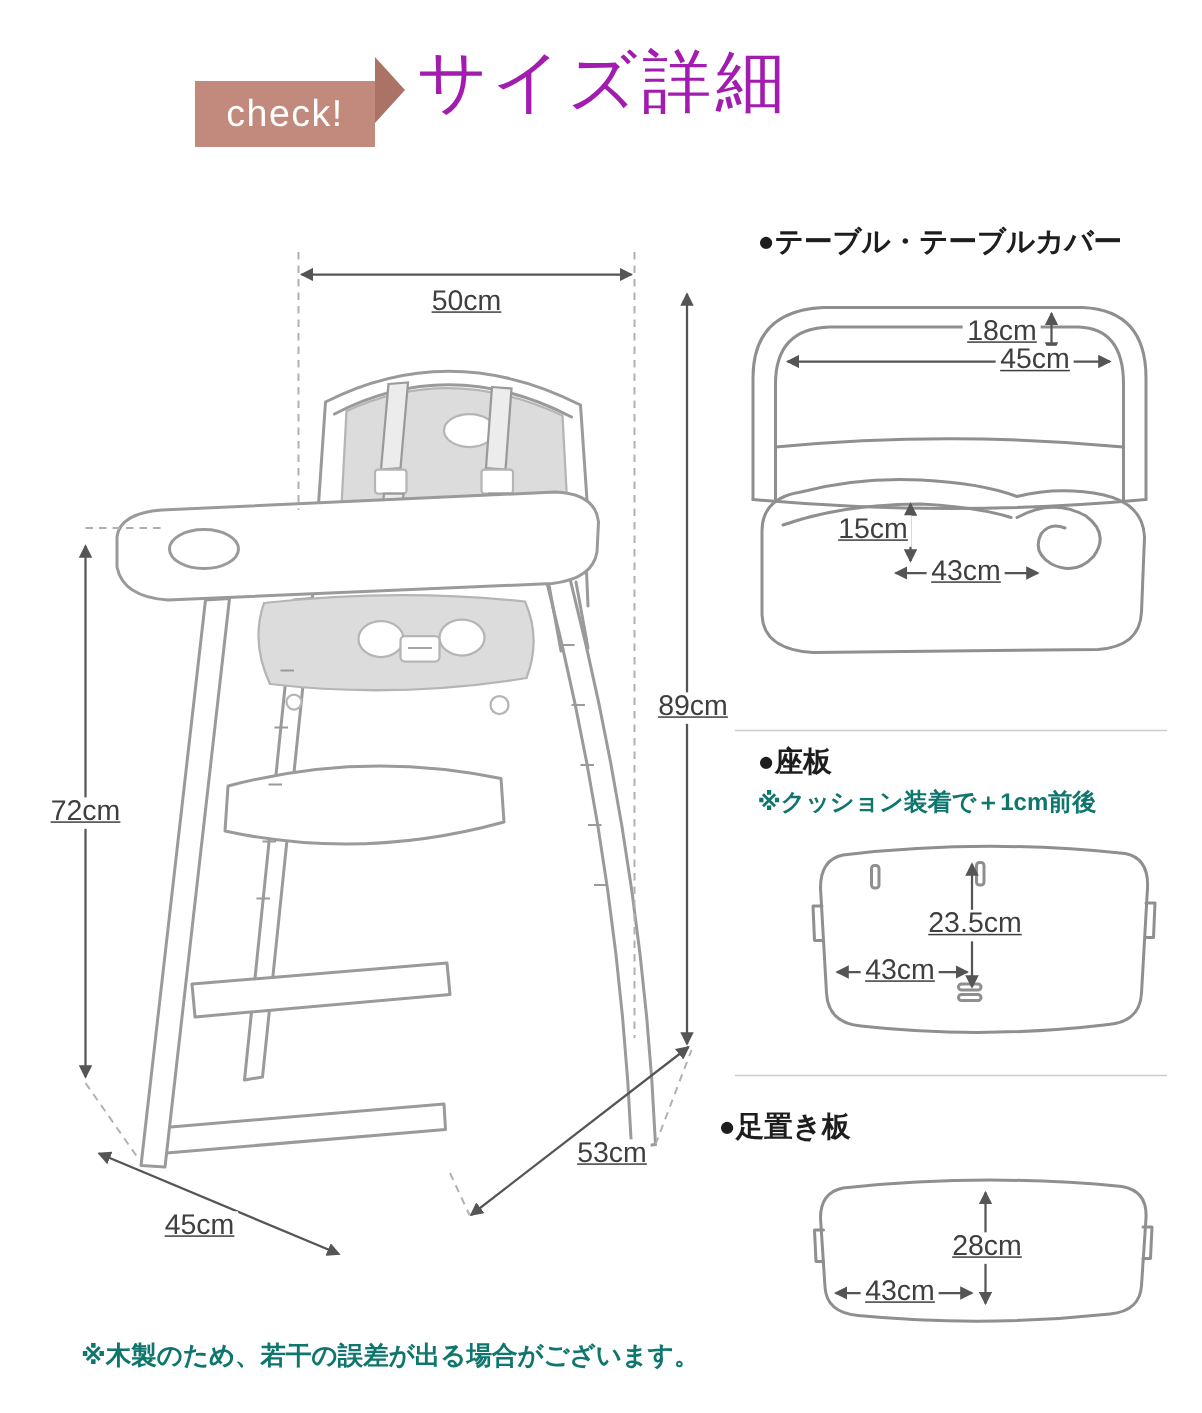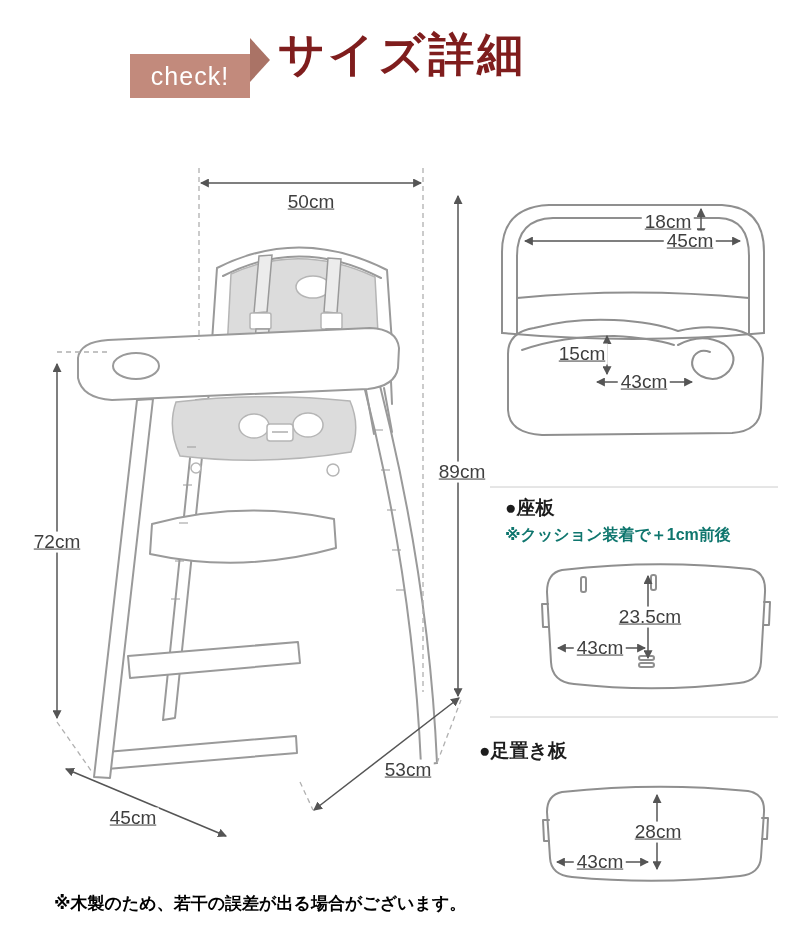--- a/index.html
+++ b/index.html
@@ -14,31 +14,31 @@
     background:#c28a7c;color:#fff;display:flex;align-items:center;justify-content:center;
     font-size:25px;letter-spacing:1px;
   }
   .badge-arrow{
     position:absolute;left:250px;top:38px;width:0;height:0;
     border-top:22px solid transparent;border-bottom:22px solid transparent;
     border-left:20px solid #aa7366;
   }
   .title{
     position:absolute;left:278px;top:24px;margin:0;
-    font-size:46px;font-weight:bold;color:#7f1d1d;letter-spacing:3px;white-space:nowrap;
+    font-size:46px;font-weight:normal;color:#a21caf;letter-spacing:3px;white-space:nowrap;
   }
   
   .dim{
     position:absolute;transform:translate(-50%,-50%);
     background:#fff;padding:0 3px;font-size:19px;color:#3f3f3f;white-space:nowrap;line-height:1.1;text-decoration:underline;
   }
   
   .sec-title{position:absolute;font-size:19px;font-weight:bold;color:#1d1d1d;white-space:nowrap;}
   .sec-note{position:absolute;font-size:16px;font-weight:bold;color:#0f766e;white-space:nowrap;}
-  .footer-note{position:absolute;left:54px;top:892px;font-size:17px;font-weight:bold;color:#000000;white-space:nowrap;}
+  .footer-note{position:absolute;left:54px;top:892px;font-size:17px;font-weight:bold;color:#0f766e;white-space:nowrap;}
   
   .c{stroke:#9a9a9a;stroke-width:2;fill:none;stroke-linecap:round;stroke-linejoin:round;}
   .cf{stroke:#9a9a9a;stroke-width:2;fill:#fff;stroke-linecap:round;stroke-linejoin:round;}
   .cush{fill:#dcdcdc;stroke:#b5b5b5;stroke-width:1.5;}
   .hole{fill:#fff;stroke:#b5b5b5;stroke-width:1.5;}
   .strap{fill:#ececec;stroke:#9a9a9a;stroke-width:1.5;}
   .t{stroke:#9a9a9a;stroke-width:1.2;fill:none;}
   .r{stroke:#8f8f8f;stroke-width:2;fill:none;stroke-linecap:round;stroke-linejoin:round;}
   .arrow{stroke:#555;stroke-width:1.5;fill:none;marker-start:url(#ah);marker-end:url(#ah);}
   .dash{stroke:#b0b0b0;stroke-width:1.3;stroke-dasharray:5 4;fill:none;}
@@ -162,20 +162,21 @@
   </div>
   <div class="badge-arrow"></div>
   <h1 class="title">サイズ詳細</h1>
 
   <span class="dim" style="left:311px;top:202px">50cm</span>
   <span class="dim" style="left:462px;top:472px">89cm</span>
   <span class="dim" style="left:57px;top:542px">72cm</span>
   <span class="dim" style="left:133px;top:818px">45cm</span>
   <span class="dim" style="left:408px;top:770px">53cm</span>
 
+  <div class="sec-title" style="left:505px;top:148px">●テーブル・テーブルカバー</div>
   <span class="dim" style="left:668px;top:222px">18cm</span>
   <span class="dim" style="left:690px;top:241px">45cm</span>
   <span class="dim" style="left:582px;top:354px">15cm</span>
   <span class="dim" style="left:644px;top:382px">43cm</span>
 
   <div class="sec-title" style="left:505px;top:495px">●座板</div>
   <div class="sec-note" style="left:505px;top:525px">※クッション装着で＋1cm前後</div>
   <span class="dim" style="left:650px;top:617px">23.5cm</span>
   <span class="dim" style="left:600px;top:648px">43cm</span>
 

